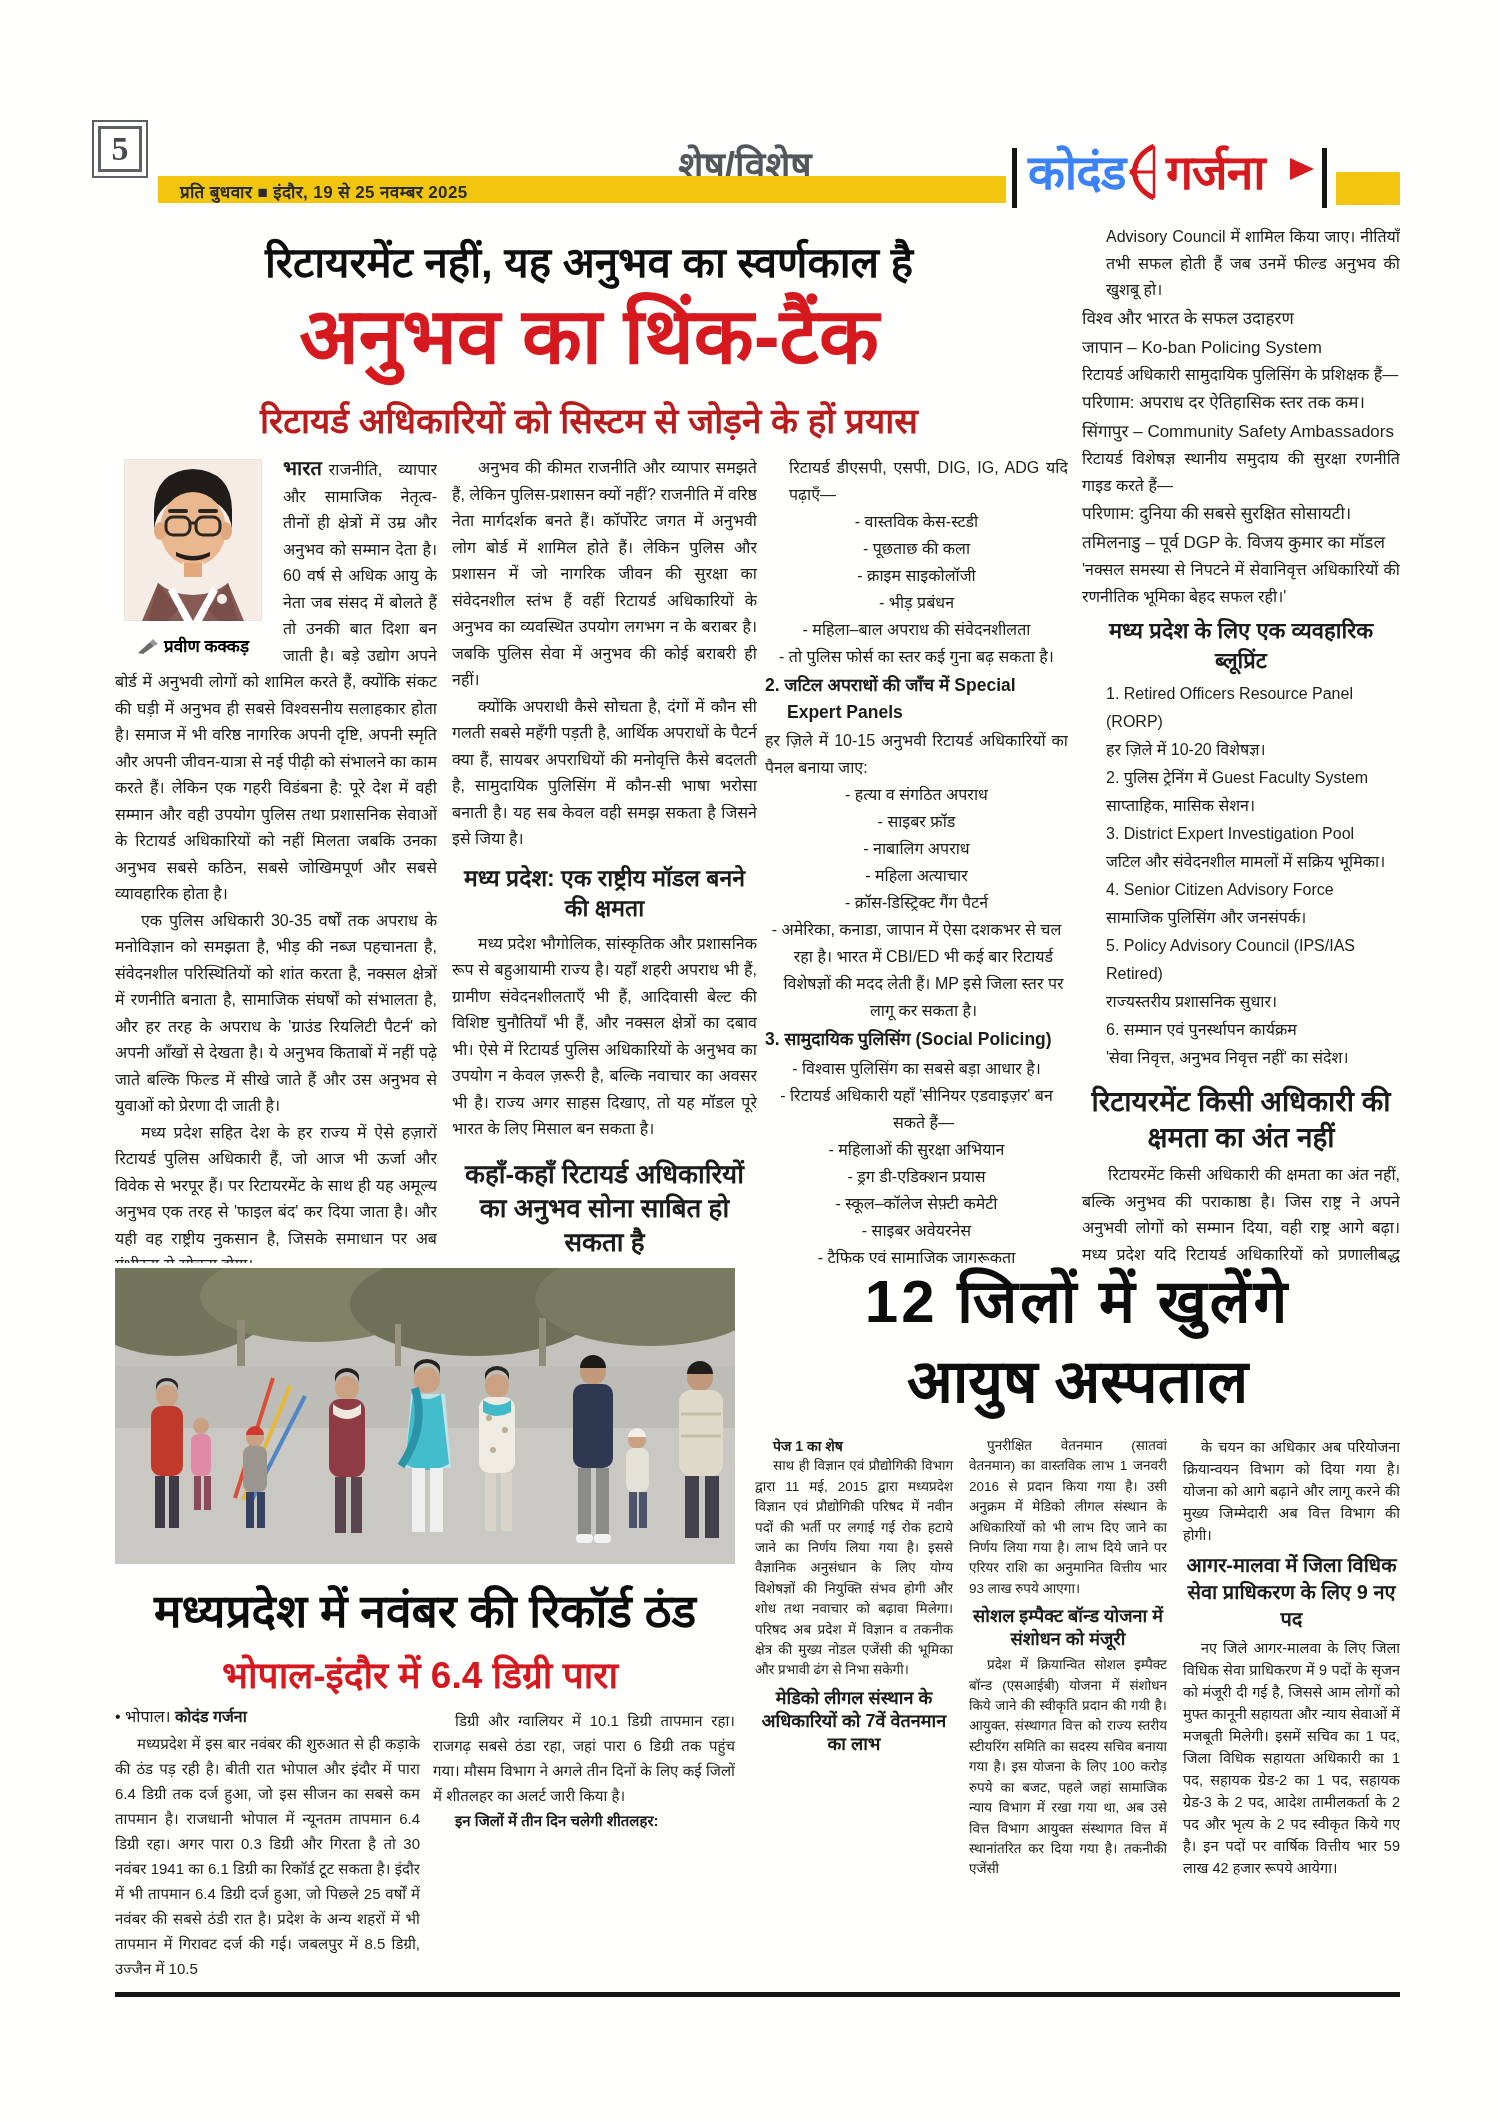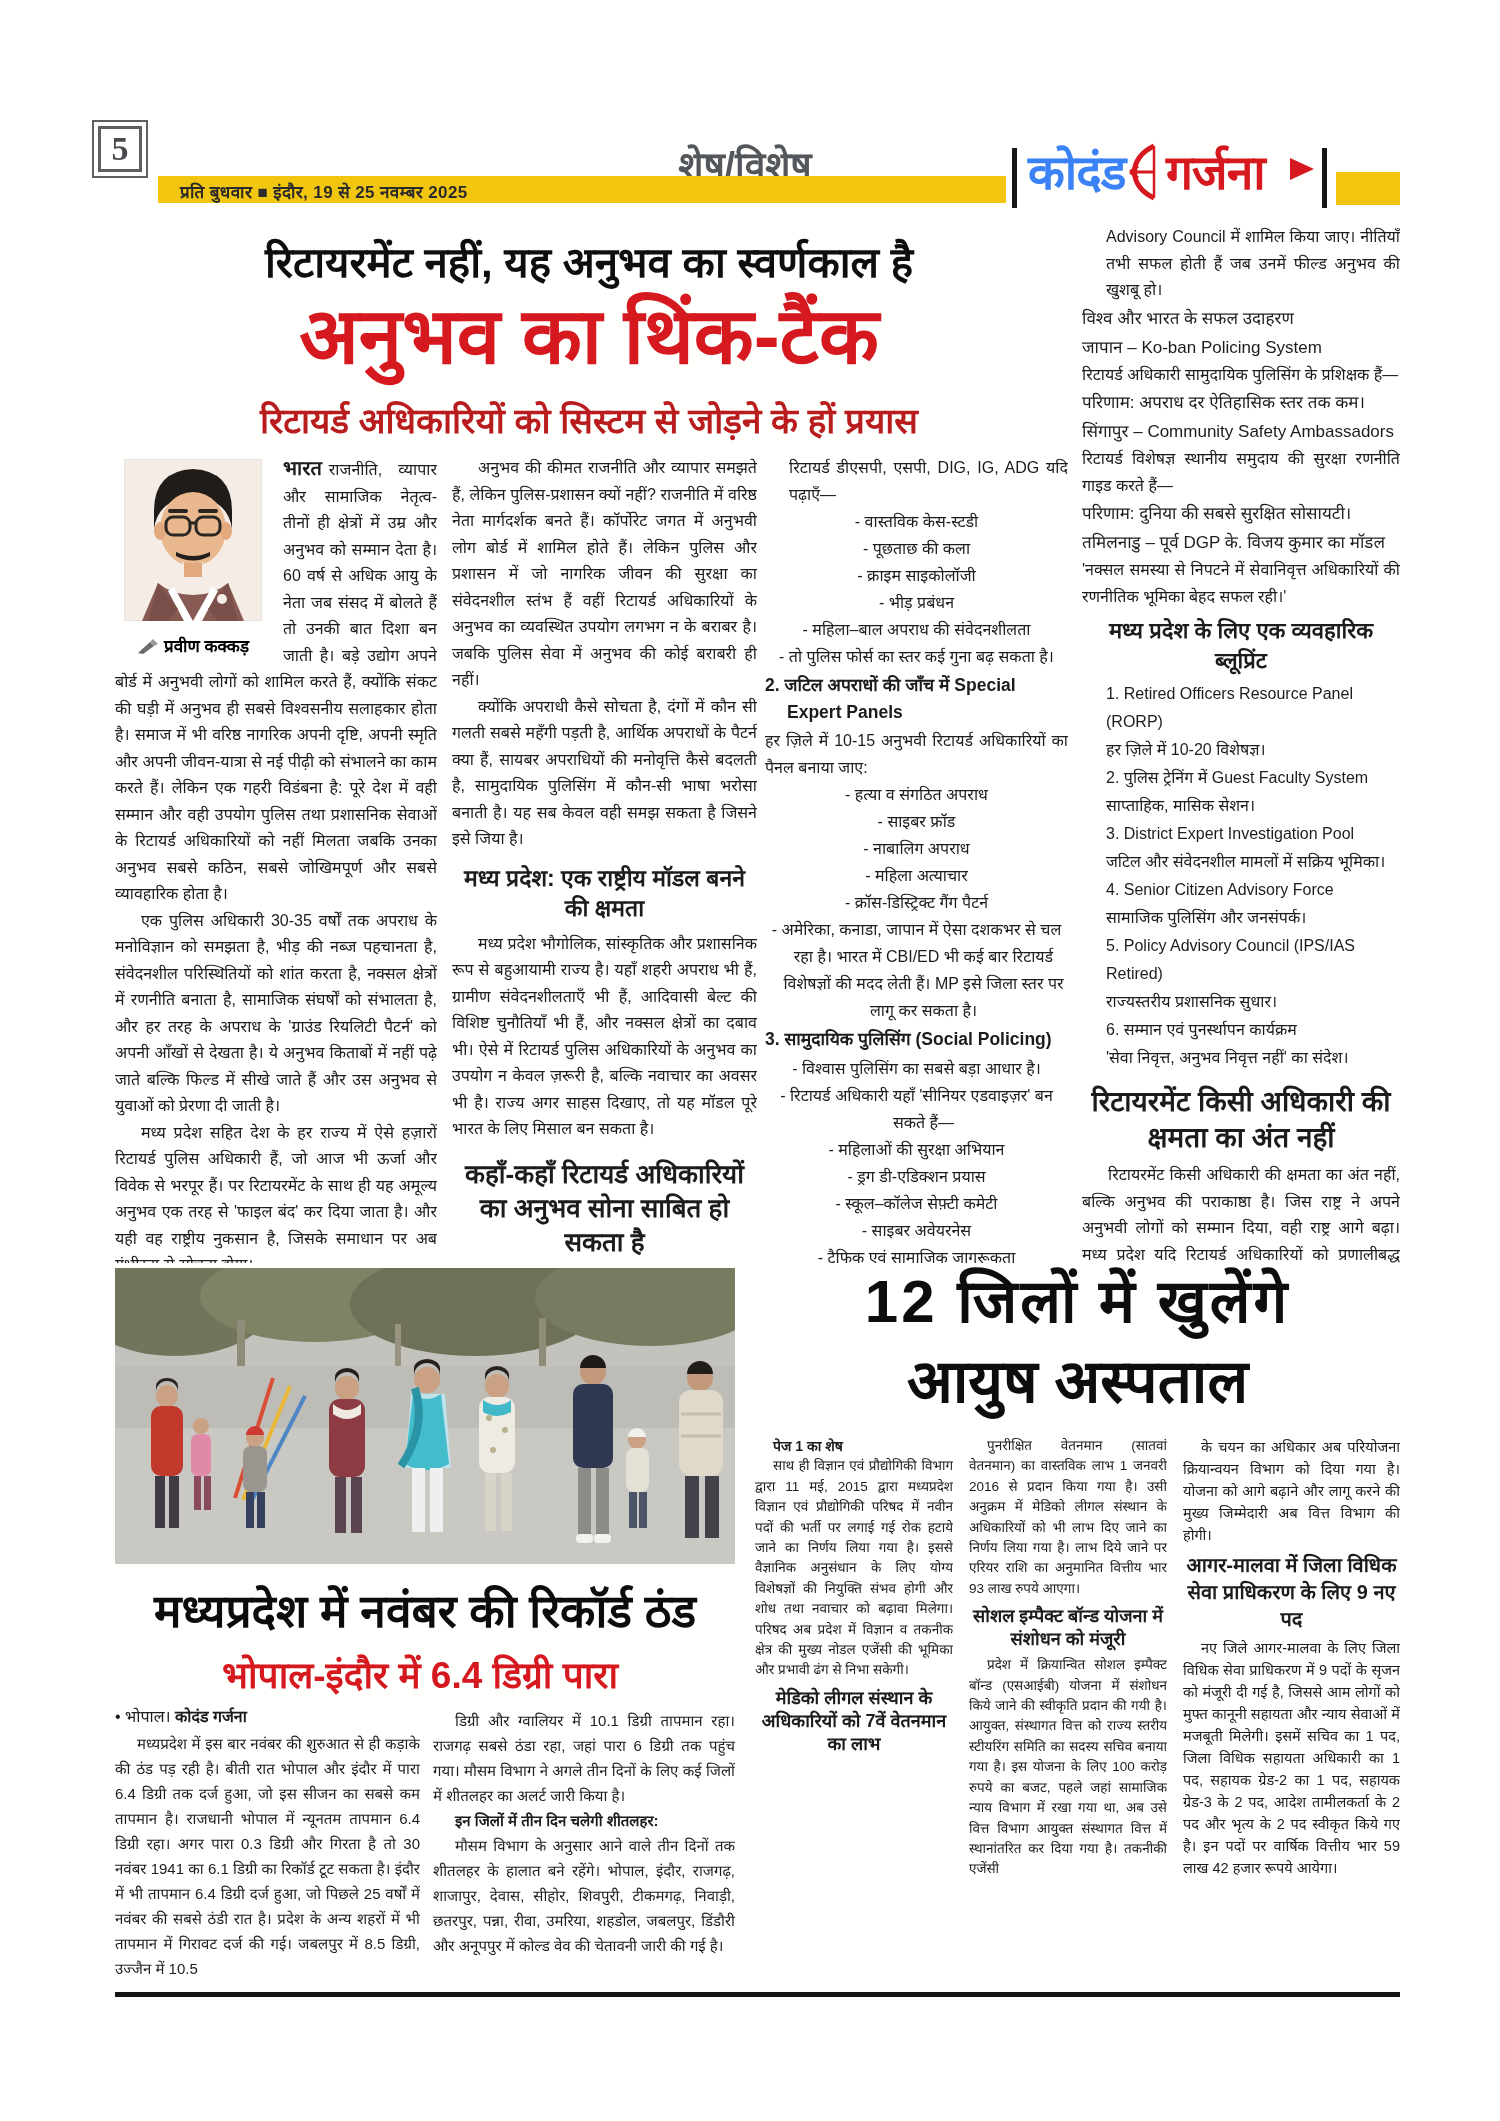--- a/index.html
+++ b/index.html
@@ -316,18 +316,17 @@
   <div class="abs wcol" style="left:115px;top:1704px;width:305px;height:286px;">
     <p class="w-byline">
       <span>• भोपाल।</span>
       <b>कोदंड गर्जना</b>
     </p>
     <p>मध्यप्रदेश में इस बार नवंबर की शुरुआत से ही कड़ाके की ठंड पड़ रही है। बीती रात भोपाल और इंदौर में पारा 6.4 डिग्री तक दर्ज हुआ, जो इस सीजन का सबसे कम तापमान है। राजधानी भोपाल में न्यूनतम तापमान 6.4 डिग्री रहा। अगर पारा 0.3 डिग्री और गिरता है तो 30 नवंबर 1941 का 6.1 डिग्री का रिकॉर्ड टूट सकता है। इंदौर में भी तापमान 6.4 डिग्री दर्ज हुआ, जो पिछले 25 वर्षों में नवंबर की सबसे ठंडी रात है। प्रदेश के अन्य शहरों में भी तापमान में गिरावट दर्ज की गई। जबलपुर में 8.5 डिग्री, उज्जैन में 10.5</p>
   </div>
   <div class="abs wcol" style="left:433px;top:1708px;width:302px;height:282px;">
     <p class="ni">डिग्री और ग्वालियर में 10.1 डिग्री तापमान रहा। राजगढ़ सबसे ठंडा रहा, जहां पारा 6 डिग्री तक पहुंच गया। मौसम विभाग ने अगले तीन दिनों के लिए कई जिलों में शीतलहर का अलर्ट जारी किया है।</p>
     <div class="w-inline-sub">इन जिलों में तीन दिन चलेगी शीतलहर:</div>
-    <p class="ni">मौसम विभाग के अनुसार आने वाले तीन दिनों तक शीतलहर के हालात बने रहेंगे। भोपाल, इंदौर, राजगढ़, शाजापुर, देवास, सीहोर, शिवपुरी, टीकमगढ़, निवाड़ी, छतरपुर, पन्ना, रीवा, उमरिया, शहडोल, जबलपुर, डिंडौरी और अनूपपुर में कोल्ड वेव की चेतावनी जारी की गई है।</p>
   </div>
 
   <div class="abs rule" style="left:115px;top:1992px;width:1285px;height:5px;"></div>
 
 </div>
 
 </body></html>

